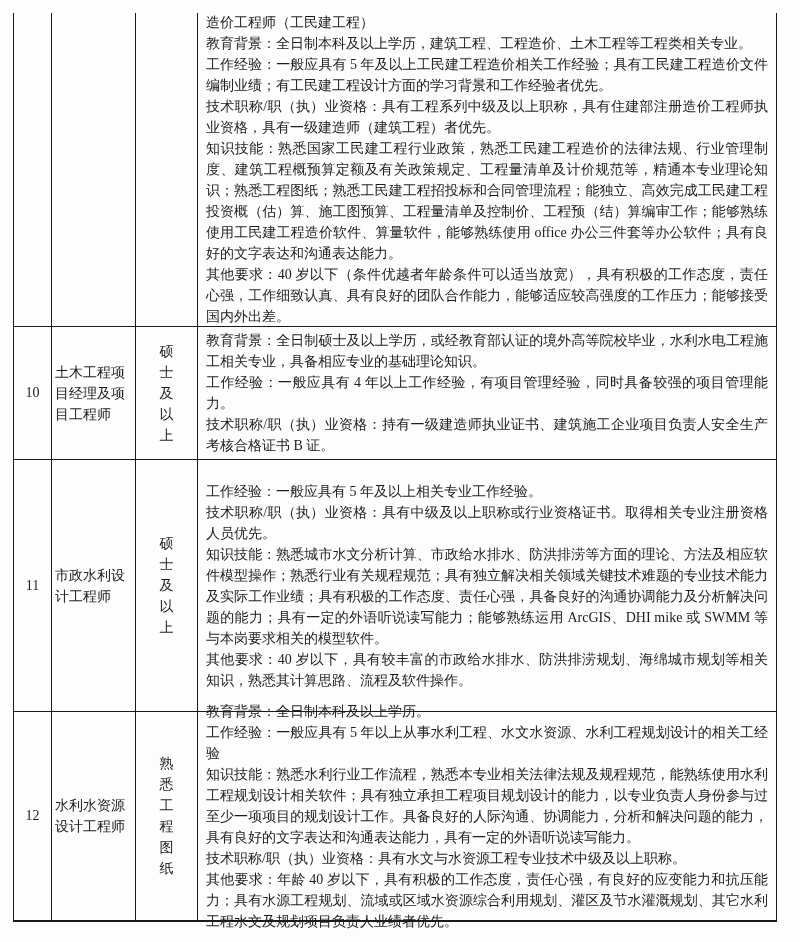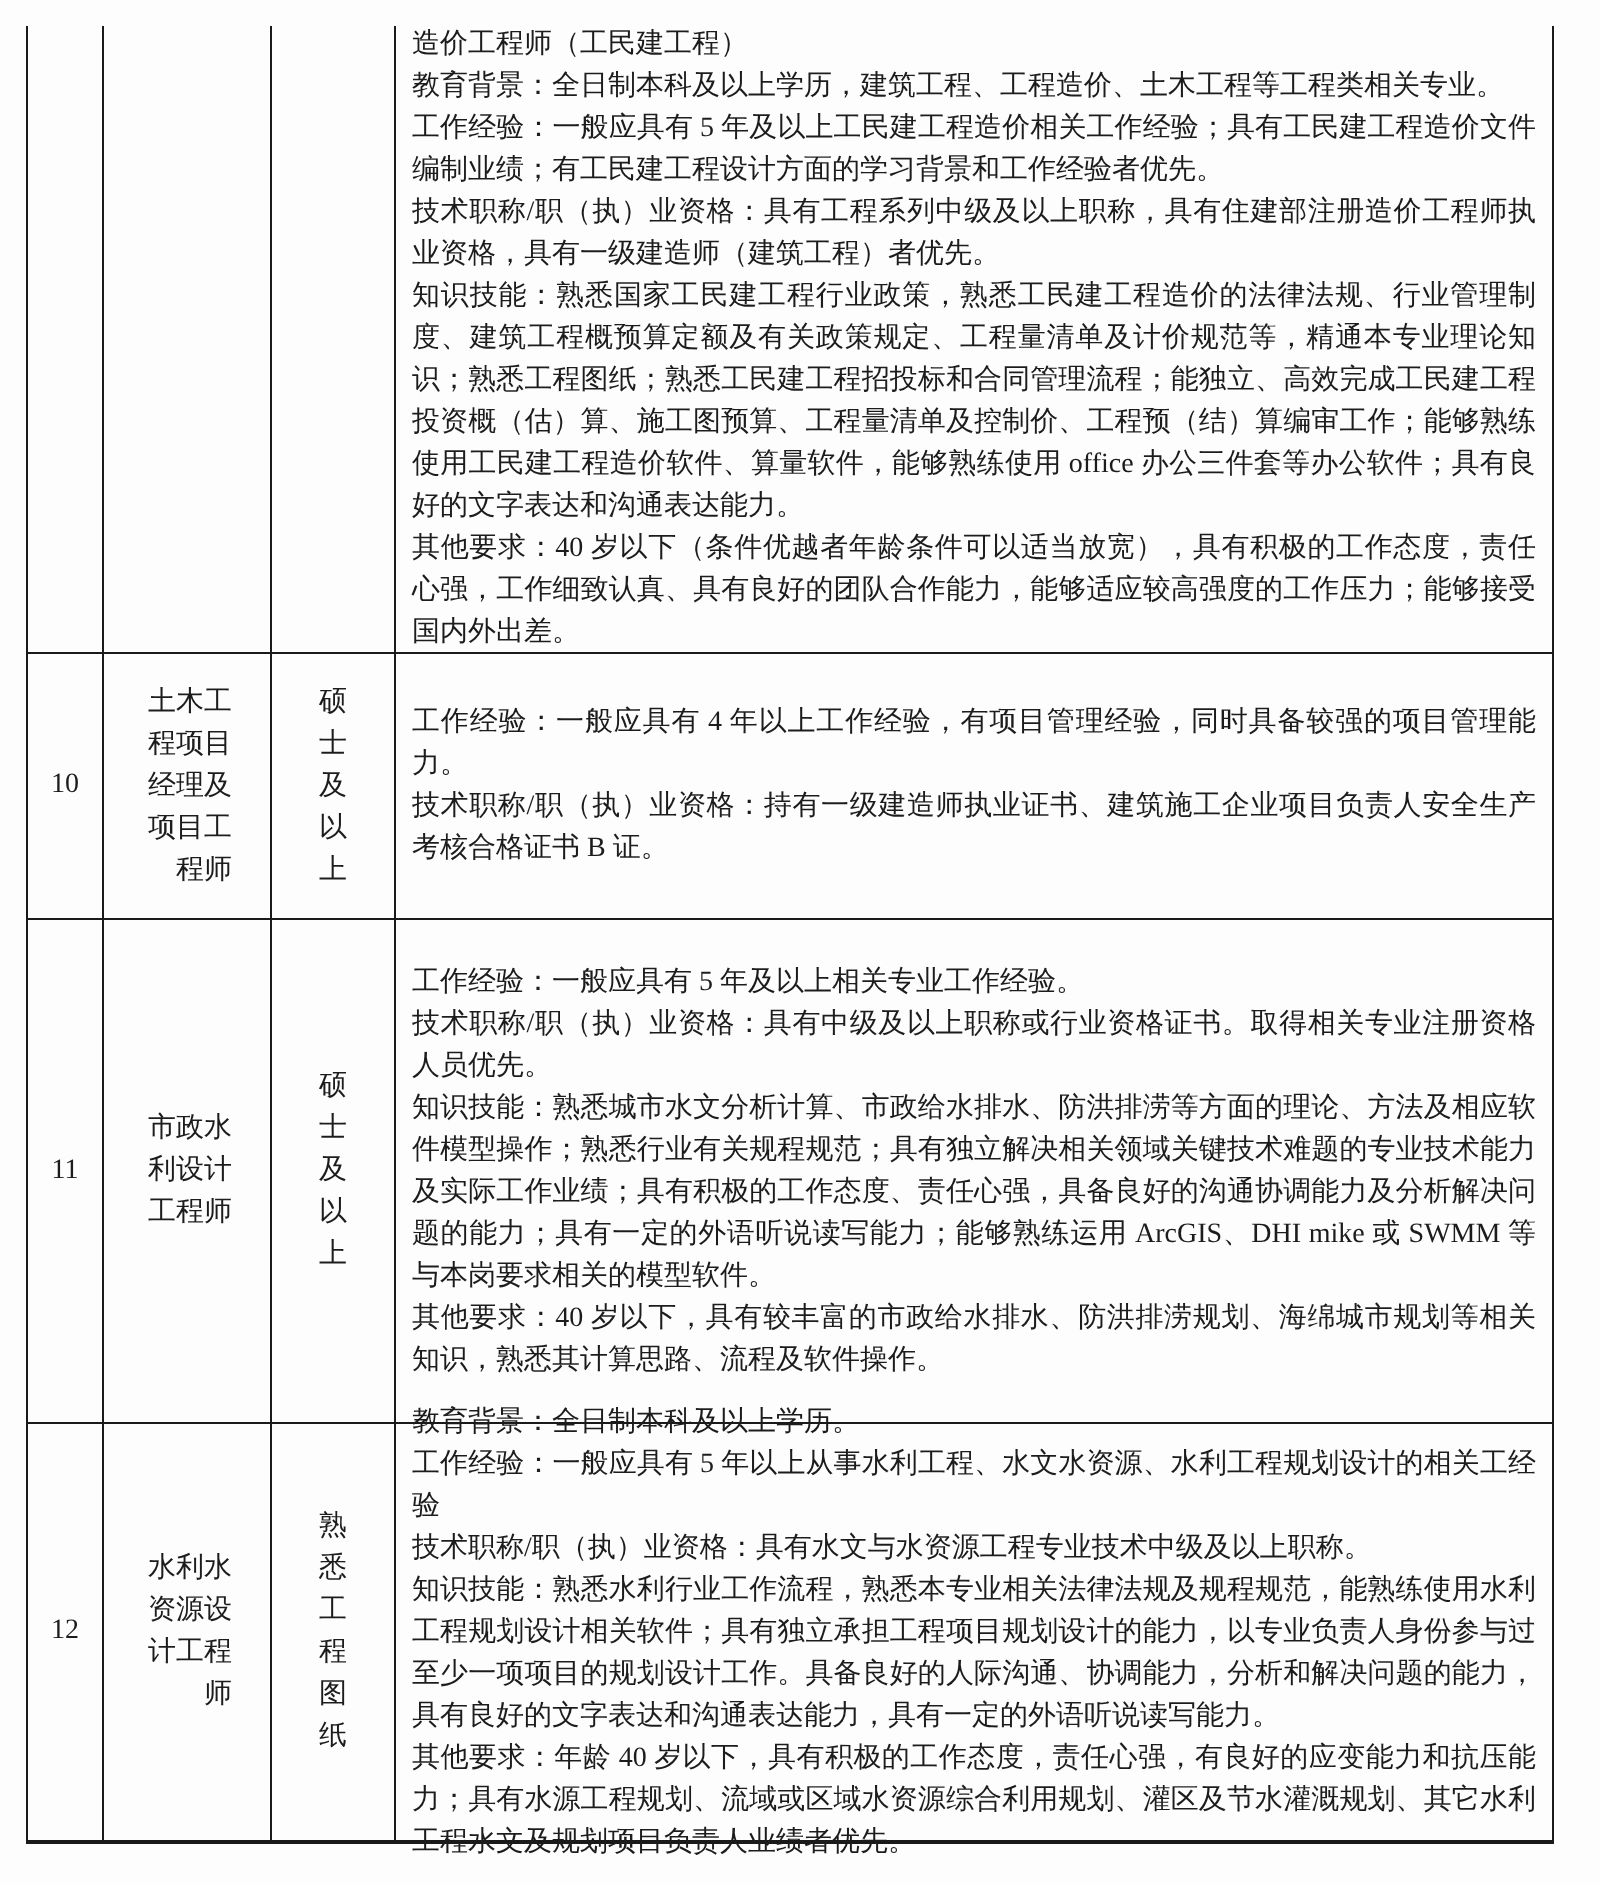--- a/index.html
+++ b/index.html
@@ -44,24 +44,24 @@
   }
   .c-num {
     width: 38px;
     align-items: center;
     font-size: 14px;
     text-align: left;
   }
   .c-pos {
     width: 84px;
     align-items: center;
-    padding: 0 19px;
+    padding: 0 3px;
     font-size: 14px;
     line-height: 21px;
-    text-align: right;
+    text-align: left;
   }
   .c-edu {
     width: 62px;
     align-items: center;
     padding: 0 24px;
     font-size: 14px;
     line-height: 21px;
     text-align: center;
   }
   .c-req {
@@ -107,20 +107,21 @@
       <div class="cell c-num">
         <span>10</span>
       </div>
       <div class="cell c-pos">
         <span>土木工程项目经理及项目工程师</span>
       </div>
       <div class="cell c-edu">
         <span>硕士及以上</span>
       </div>
       <div class="cell c-req">
+        <p class="para">教育背景：全日制硕士及以上学历，或经教育部认证的境外高等院校毕业，水利水电工程施工相关专业，具备相应专业的基础理论知识。</p>
         <p class="para">工作经验：一般应具有 4 年以上工作经验，有项目管理经验，同时具备较强的项目管理能力。</p>
         <p class="para">技术职称/职（执）业资格：持有一级建造师执业证书、建筑施工企业项目负责人安全生产考核合格证书 B 证。</p>
       </div>
     </div>
 
     <div class="trow r2">
       <div class="cell c-num">
         <span>11</span>
       </div>
       <div class="cell c-pos">
@@ -143,20 +144,20 @@
       </div>
       <div class="cell c-pos">
         <span>水利水资源设计工程师</span>
       </div>
       <div class="cell c-edu">
         <span>熟悉工程图纸</span>
       </div>
       <div class="cell c-req">
         <p class="para">教育背景：全日制本科及以上学历。</p>
         <p class="para">工作经验：一般应具有 5 年以上从事水利工程、水文水资源、水利工程规划设计的相关工经验</p>
+        <p class="para">知识技能：熟悉水利行业工作流程，熟悉本专业相关法律法规及规程规范，能熟练使用水利工程规划设计相关软件；具有独立承担工程项目规划设计的能力，以专业负责人身份参与过至少一项项目的规划设计工作。具备良好的人际沟通、协调能力，分析和解决问题的能力，具有良好的文字表达和沟通表达能力，具有一定的外语听说读写能力。</p>
         <p class="para">技术职称/职（执）业资格：具有水文与水资源工程专业技术中级及以上职称。</p>
-        <p class="para">知识技能：熟悉水利行业工作流程，熟悉本专业相关法律法规及规程规范，能熟练使用水利工程规划设计相关软件；具有独立承担工程项目规划设计的能力，以专业负责人身份参与过至少一项项目的规划设计工作。具备良好的人际沟通、协调能力，分析和解决问题的能力，具有良好的文字表达和沟通表达能力，具有一定的外语听说读写能力。</p>
         <p class="para">其他要求：年龄 40 岁以下，具有积极的工作态度，责任心强，有良好的应变能力和抗压能力；具有水源工程规划、流域或区域水资源综合利用规划、灌区及节水灌溉规划、其它水利工程水文及规划项目负责人业绩者优先。</p>
       </div>
     </div>
 
   </div>
 </div>
 
 </body></html>

